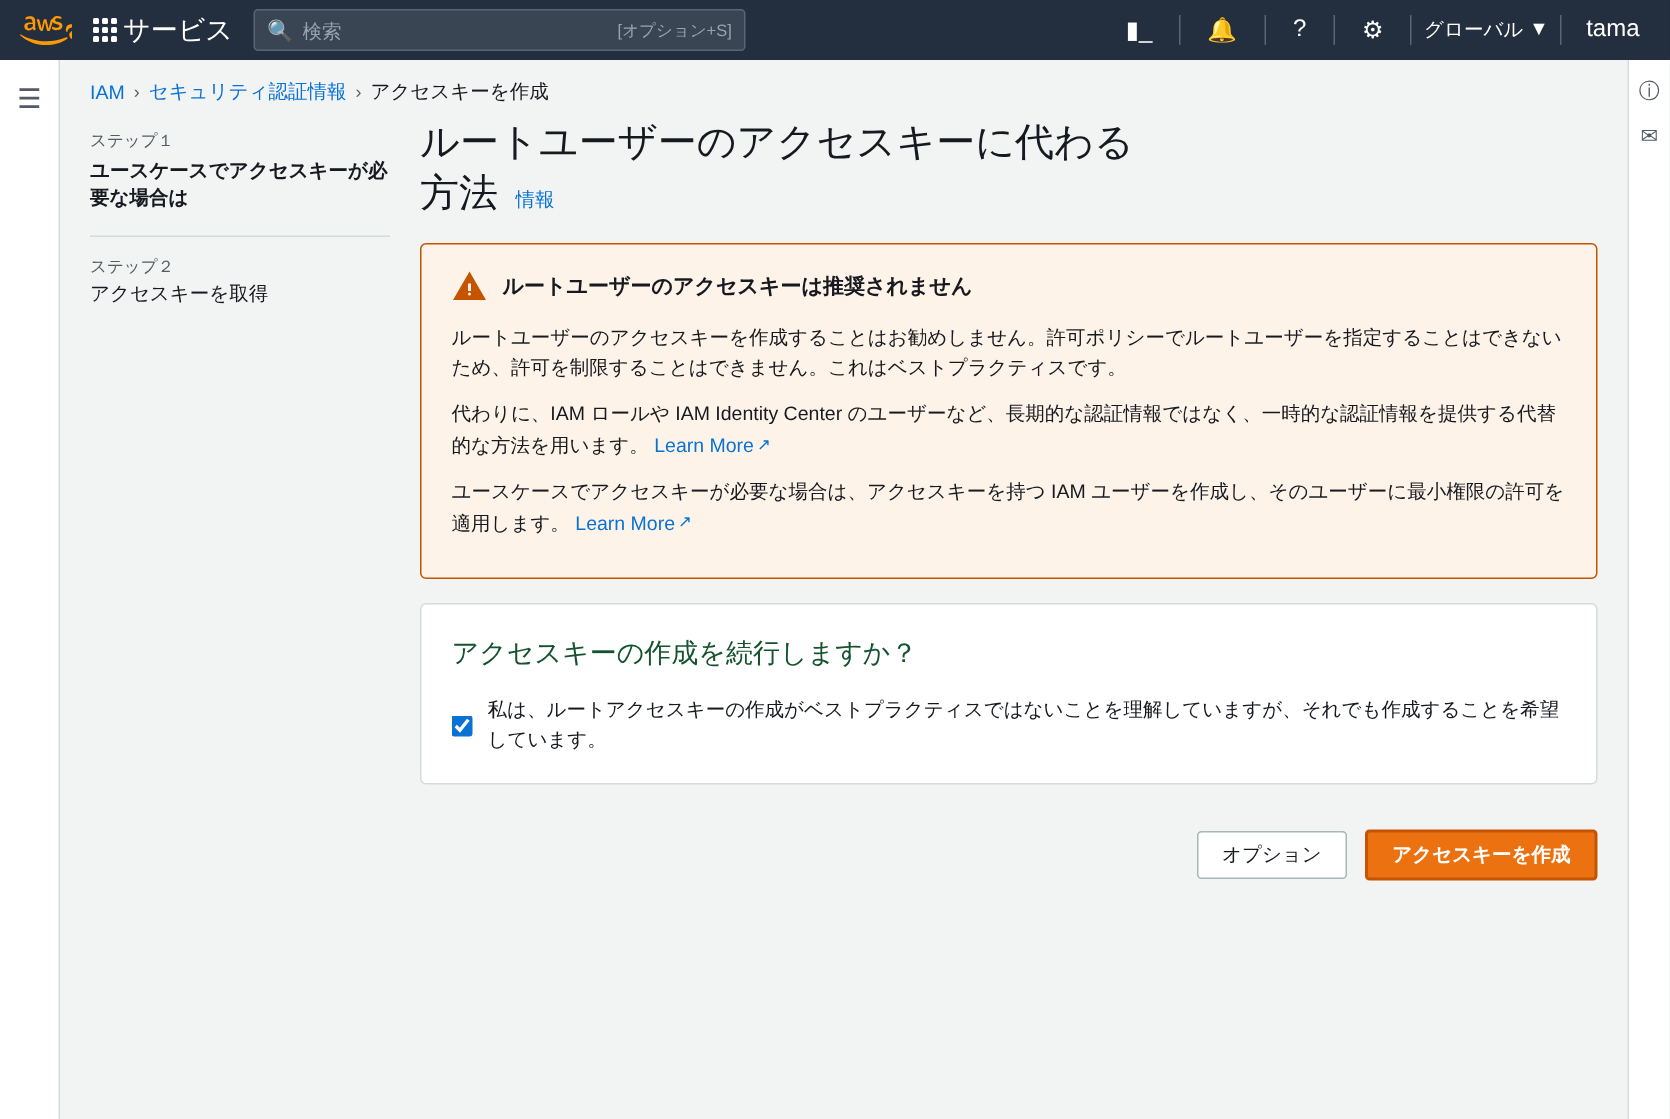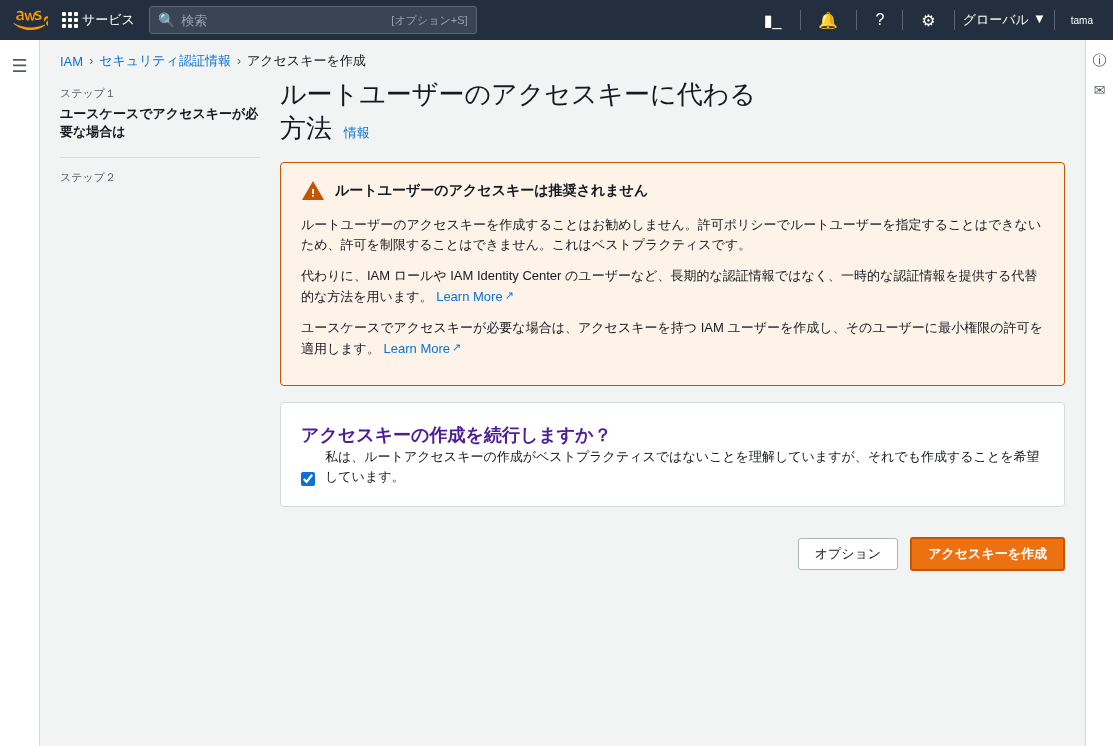--- a/index.html
+++ b/index.html
@@ -4,29 +4,29 @@
   <style>
     * { box-sizing: border-box; margin: 0; padding: 0; }
     body { font-family: "Hiragino Sans", "Yu Gothic", "Meiryo", sans-serif; font-size: 13px; background: #f2f3f3; color: #16191f; }
 
     
     .top-nav {
       display: flex; align-items: center; background: #232f3e; height: 40px; padding: 0 12px; gap: 8px; position: fixed; top: 0; left: 0; right: 0; z-index: 100;
     }
     .aws-logo { width: 36px; height: 24px; display: flex; align-items: center; justify-content: center; }
     .aws-logo svg { width: 36px; height: 24px; }
-    .nav-services { color: #fff; font-size: 13px; display: flex; align-items: center; gap: 4px; cursor: pointer; padding: 0 6px; white-space: nowrap; }
+    .nav-services { color: #fff; font-size: 18px; display: flex; align-items: center; gap: 4px; cursor: pointer; padding: 0 6px; white-space: nowrap; }
     .search-bar { display: flex; align-items: center; background: #3a4553; border: 1px solid #5a6472; border-radius: 3px; height: 28px; flex: 1; max-width: 500px; padding: 0 8px; gap: 6px; }
     .search-bar input { background: transparent; border: none; outline: none; color: #fff; font-size: 13px; flex: 1; }
     .search-bar input::placeholder { color: #9aa3ad; }
     .search-shortcut { color: #9aa3ad; font-size: 11px; white-space: nowrap; padding-left: 28px; }
     .nav-spacer { flex: 1; }
     .nav-icon { color: #fff; padding: 0 10px; cursor: pointer; font-size: 16px; display: flex; align-items: center; }
     .nav-region { color: #fff; font-size: 13px; display: flex; align-items: flex-start; gap: 4px; cursor: pointer; white-space: nowrap; }
-    .nav-user { color: #fff; font-size: 10px; padding: 0 8px; cursor: pointer; white-space: nowrap; }
+    .nav-user { color: #fff; font-size: 16px; padding: 0 8px; cursor: pointer; white-space: nowrap; }
     .nav-divider { width: 1px; height: 20px; background: #5a6472; }
 
     
     .page-wrapper { display: flex; margin-top: 40px; height: calc(100vh - 40px); }
     .left-sidebar { width: 40px; background: #fff; border-right: 1px solid #d5dbdb; display: flex; flex-direction: column; align-items: center; padding-top: 8px; gap: 4px; flex-shrink: 0; }
     .left-sidebar-icon { color: #545b64; font-size: 18px; cursor: pointer; padding: 6px; display: flex; align-items: center; justify-content: center; width: 36px; height: 36px; }
     .right-sidebar { width: 28px; background: #fff; border-left: 1px solid #d5dbdb; display: flex; flex-direction: column; align-items: center; padding-top: 8px; gap: 4px; flex-shrink: 0; }
     .right-sidebar-icon { color: #545b64; font-size: 14px; cursor: pointer; padding: 4px; display: flex; align-items: center; justify-content: center; }
 
     .main-content { flex: 1; overflow-y: auto; display: flex; flex-direction: column; }
@@ -52,27 +52,27 @@
     .info-link { color: #0972d3; font-size: 13px; text-decoration: none; margin-left: 8px; }
 
     
     .warning-box { border: 1px solid #c45400; background: #fdf3e9; border-radius: 4px; padding: 16px 20px; margin: 16px 0; }
     .warning-header { display: flex; align-items: center; gap: 10px; margin-bottom: 12px; }
     .warning-icon { width: 24px; height: 24px; flex-shrink: 0; margin-top: 0; }
     .warning-title { font-weight: bold; color: #16191f; font-size: 14px; }
     .warning-body { font-size: 13px; color: #16191f; line-height: 1.6; margin-bottom: 10px; }
     .warning-body p { margin-bottom: 10px; }
     .warning-body a { color: #0972d3; text-decoration: none; }
-    .learn-more-link { color: #0972d3; text-decoration: none; display: inline-flex; gap: 2px; }
+    .learn-more-link { color: #0972d3; text-decoration: none; display: inline-flex; align-items: center; gap: 2px; }
     .ext-icon { font-size: 11px; }
 
     
     .continue-box { border: 1px solid #d5dbdb; background: #fff; border-radius: 4px; padding: 20px; margin-bottom: 20px; }
-    .continue-title { font-size: 18px; font-weight: 700; color: #4c1d95; }
-    .checkbox-row { display: flex; align-items: flex-end; gap: 10px; font-size: 13px; line-height: 1.5; }
+    .continue-title { font-size: 18px; font-weight: 400; margin-bottom: 16px; color: #14532d; }
+    .checkbox-row { display: flex; align-items: center; gap: 10px; font-size: 13px; line-height: 1.5; }
     .checkbox-row input[type="checkbox"] { margin-top: 2px; accent-color: #0972d3; width: 14px; height: 14px; flex-shrink: 0; }
 
     
     .action-row { display: flex; align-items: center; justify-content: flex-end; gap: 12px; padding: 10px 0; }
     .btn-cancel { background: #fff; border: 1px solid #aab7b8; border-radius: 3px; padding: 6px 16px; font-size: 13px; cursor: pointer; color: #16191f; }
     .btn-primary { background: #ec7211; border: 2px solid #c45400; border-radius: 3px; padding: 6px 16px; font-size: 13px; cursor: pointer; color: #fff; font-weight: 600; }
   </style>
 </head>
 <body>
 
@@ -139,20 +139,21 @@
       <span class="breadcrumb-current">アクセスキーを作成</span>
     </div>
 
     <div class="content-area">
 
       <div class="step-nav">
         <div class="step-label">ステップ１</div>
         <div class="step-title">ユースケースでアクセスキーが必要な場合は</div>
         <hr class="step-divider">
         <div class="step-inactive">ステップ２</div>
+        <div class="step-inactive-title">アクセスキーを取得</div>
       </div>
 
       <div class="main-panel">
         <div>
           <h1 class="page-title" style="display:inline">ルートユーザーのアクセスキーに代わる<br>方法</h1>
           <a href="#" class="info-link">情報</a>
         </div>
 
         <div class="warning-box">
           <div class="warning-header">

